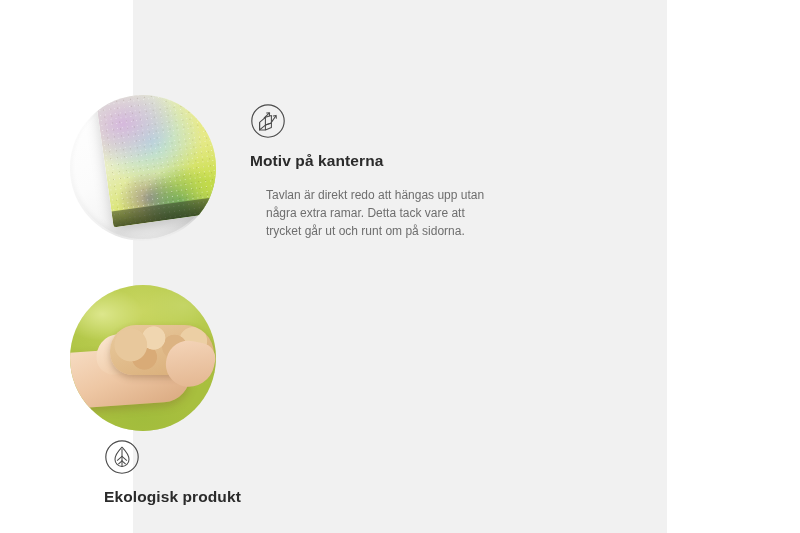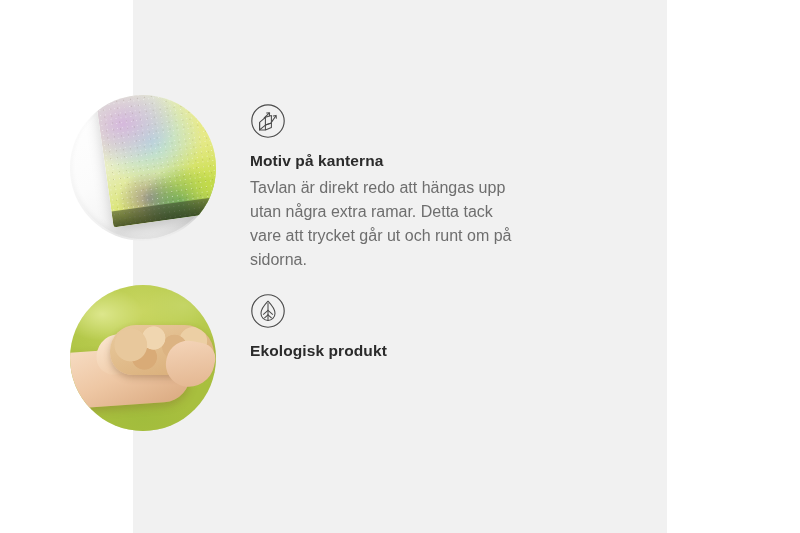--- a/index.html
+++ b/index.html
@@ -32,21 +32,21 @@
   }
 
   
   .feature {
     position: absolute;
     display: flex;
     align-items: flex-start;
   }
 
   .feature-1 { left: 70px; top: 95px; }
-  .feature-2 { left: 70px; top: 285px; }
+  .feature-2 { left: 70px; top: 285px; flex-direction: column; }
 
   
   .media {
     position: relative;
     width: 146px;
     height: 146px;
     border-radius: 50%;
     overflow: hidden;
     flex: 0 0 146px;
   }
@@ -189,22 +189,22 @@
   .feature-title {
     margin: 0 0 6px 0;
     font-size: 15.5px;
     font-weight: 600;
     color: #2b2b2b;
     letter-spacing: 0.1px;
     line-height: 1.25;
   }
 
   .feature-desc {
-    margin: 0;
-    font-size: 16px;
+    margin: 16px;
+    font-size: 12px;
     line-height: 1.5;
     color: #6e6e6e;
   }
 </style>
 </head>
 <body>
 
 <div class="page">
 
   <div class="content-panel"></div>

